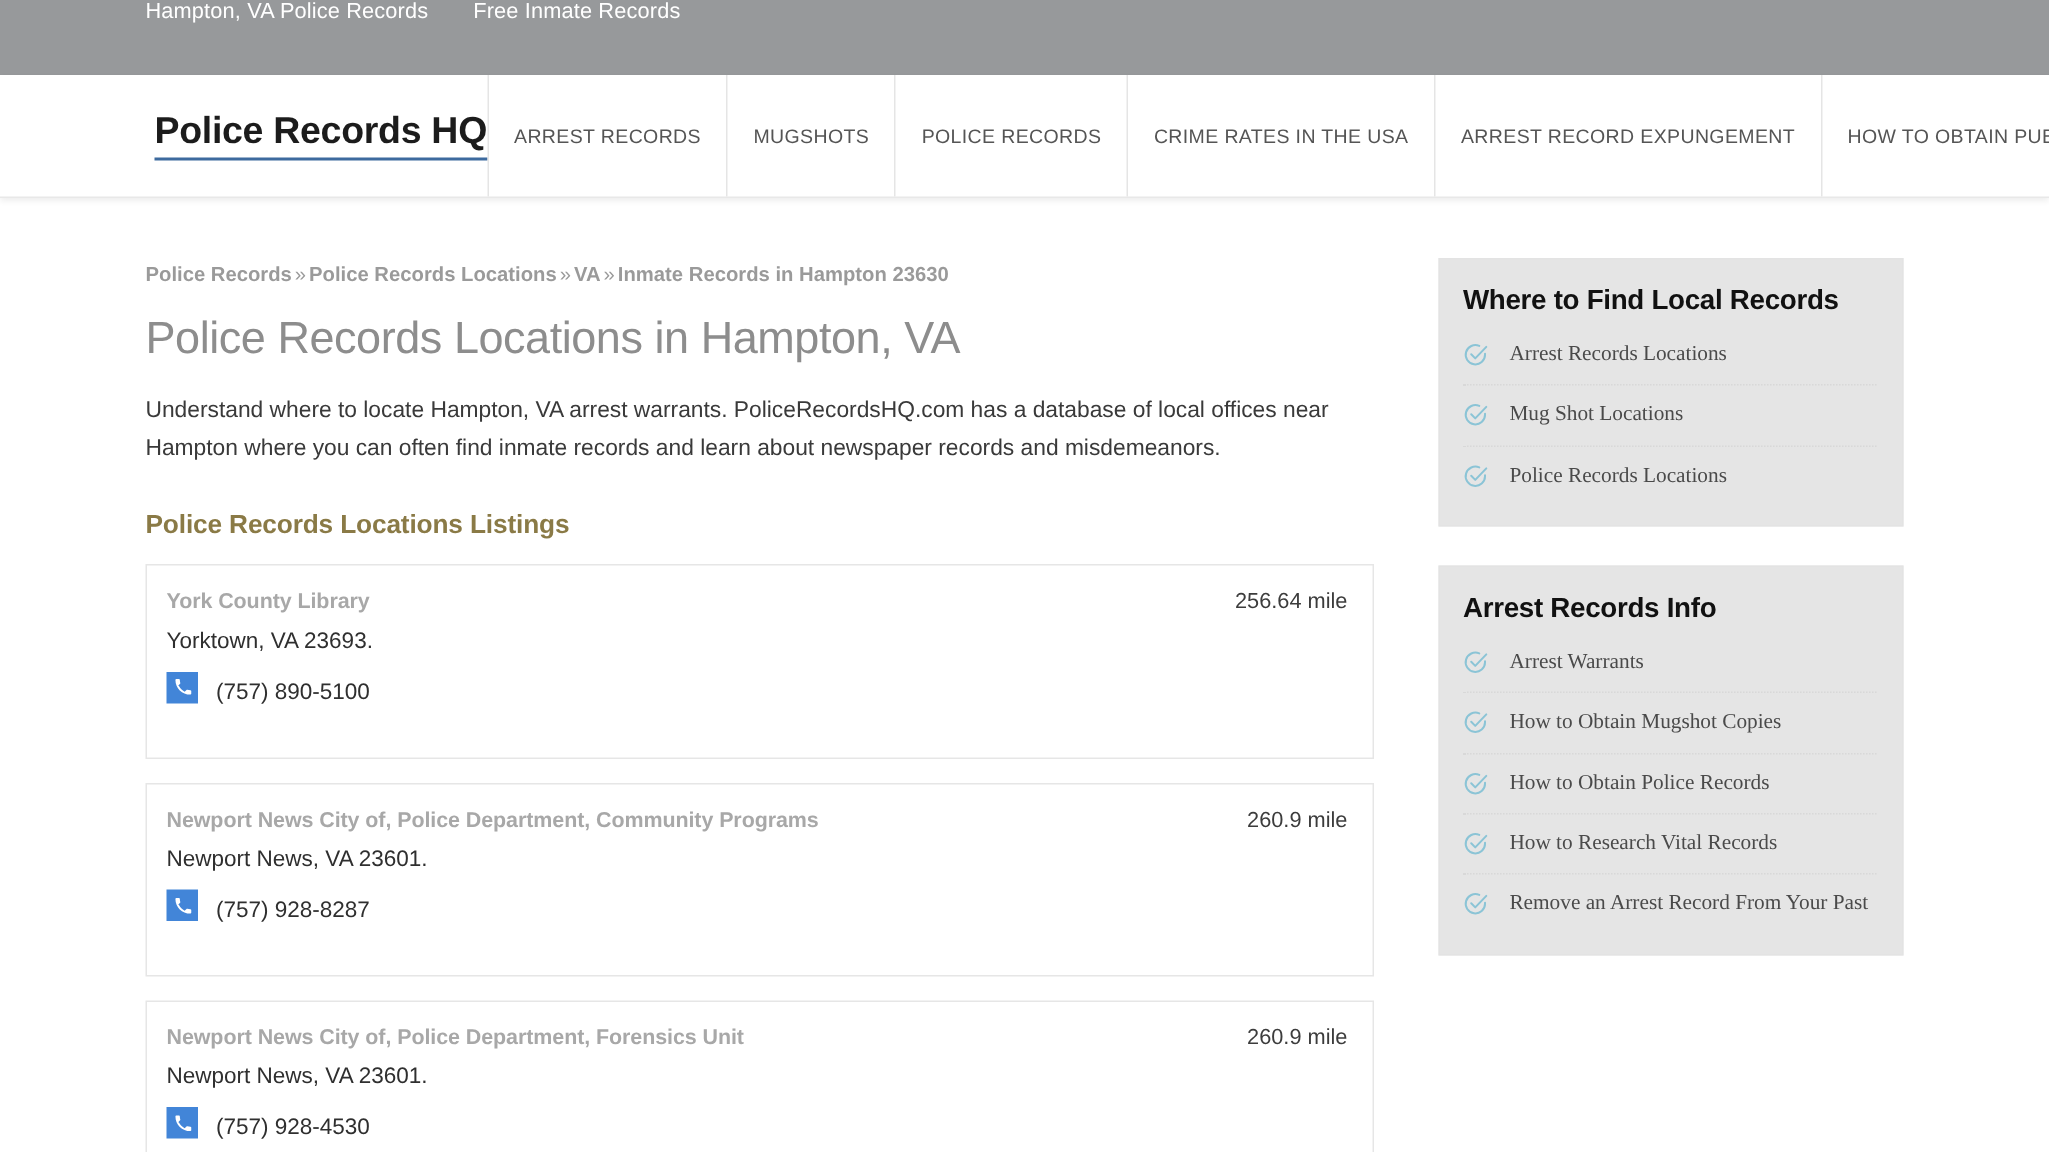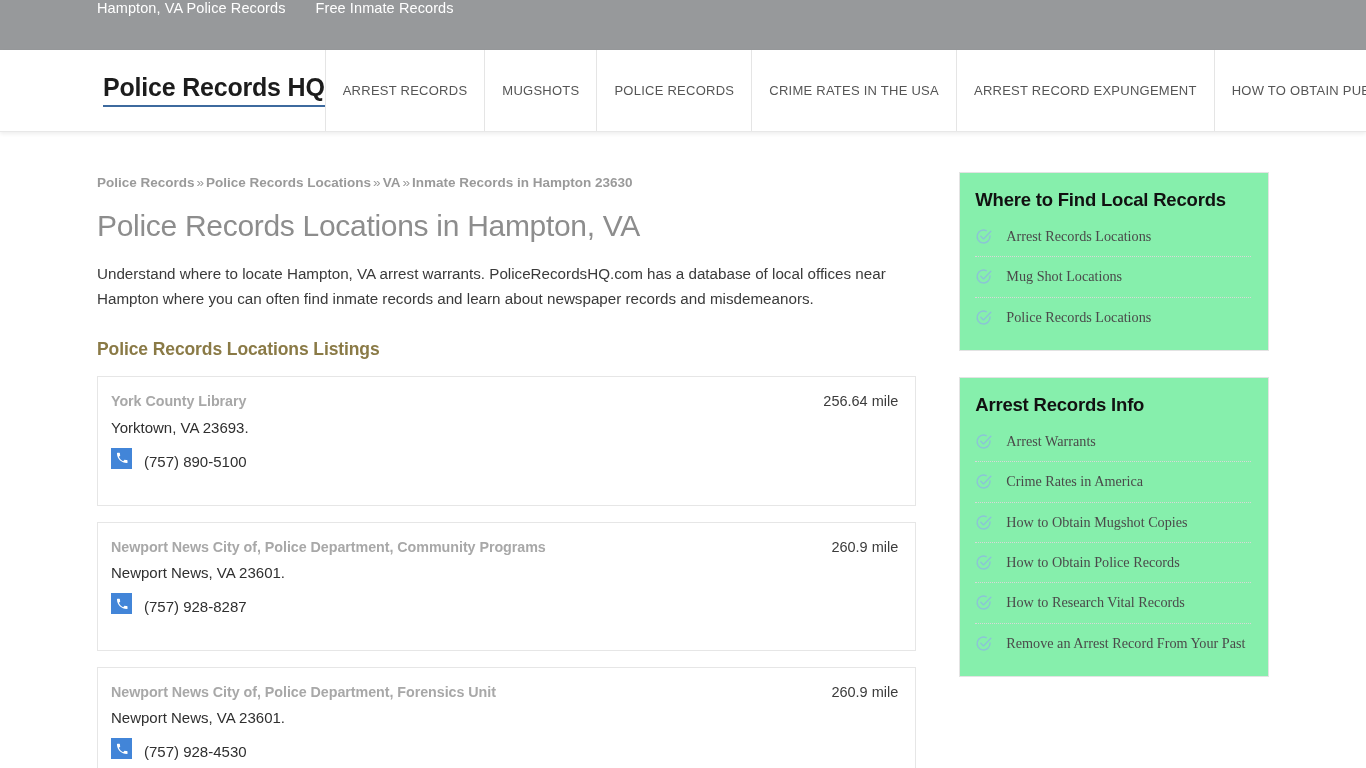--- a/index.html
+++ b/index.html
@@ -169,21 +169,21 @@
   .listing .phone-num {
     font-size: 15px;
     color: #2f2f2f;
     margin-left: 12px;
     line-height: 1;
   }
 
   
   .widget {
     border: 1px solid #e3e3e3;
-    background: #86efac;
+    background: #e5e5e5;
     padding: 16px 17px 13px 15px;
     margin-bottom: 26px;
   }
   .widget h3 {
     font-size: 18.5px;
     color: #111111;
     font-weight: bold;
     margin: 0 0 6px 0;
     letter-spacing: -.2px;
   }
@@ -349,29 +349,20 @@
           </span>
           <a href="#">Arrest Warrants</a>
         </li>
         <li>
           <span class="check-icon">
             <svg width="17" height="17" viewBox="0 0 24 24" fill="none" stroke="#8bc4d6" stroke-width="1.9" stroke-linecap="round" stroke-linejoin="round">
                 <path d="M21.2 11.1V12a9.1 9.1 0 1 1-5.4-8.3"></path>
                 <polyline points="8.2 11.6 12 15.4 22.4 4.6"></polyline>
               </svg>
           </span>
-          <a href="#">Crime Rates in America</a>
-        </li>
-        <li>
-          <span class="check-icon">
-            <svg width="17" height="17" viewBox="0 0 24 24" fill="none" stroke="#8bc4d6" stroke-width="1.9" stroke-linecap="round" stroke-linejoin="round">
-                <path d="M21.2 11.1V12a9.1 9.1 0 1 1-5.4-8.3"></path>
-                <polyline points="8.2 11.6 12 15.4 22.4 4.6"></polyline>
-              </svg>
-          </span>
           <a href="#">How to Obtain Mugshot Copies</a>
         </li>
         <li>
           <span class="check-icon">
             <svg width="17" height="17" viewBox="0 0 24 24" fill="none" stroke="#8bc4d6" stroke-width="1.9" stroke-linecap="round" stroke-linejoin="round">
                 <path d="M21.2 11.1V12a9.1 9.1 0 1 1-5.4-8.3"></path>
                 <polyline points="8.2 11.6 12 15.4 22.4 4.6"></polyline>
               </svg>
           </span>
           <a href="#">How to Obtain Police Records</a>

